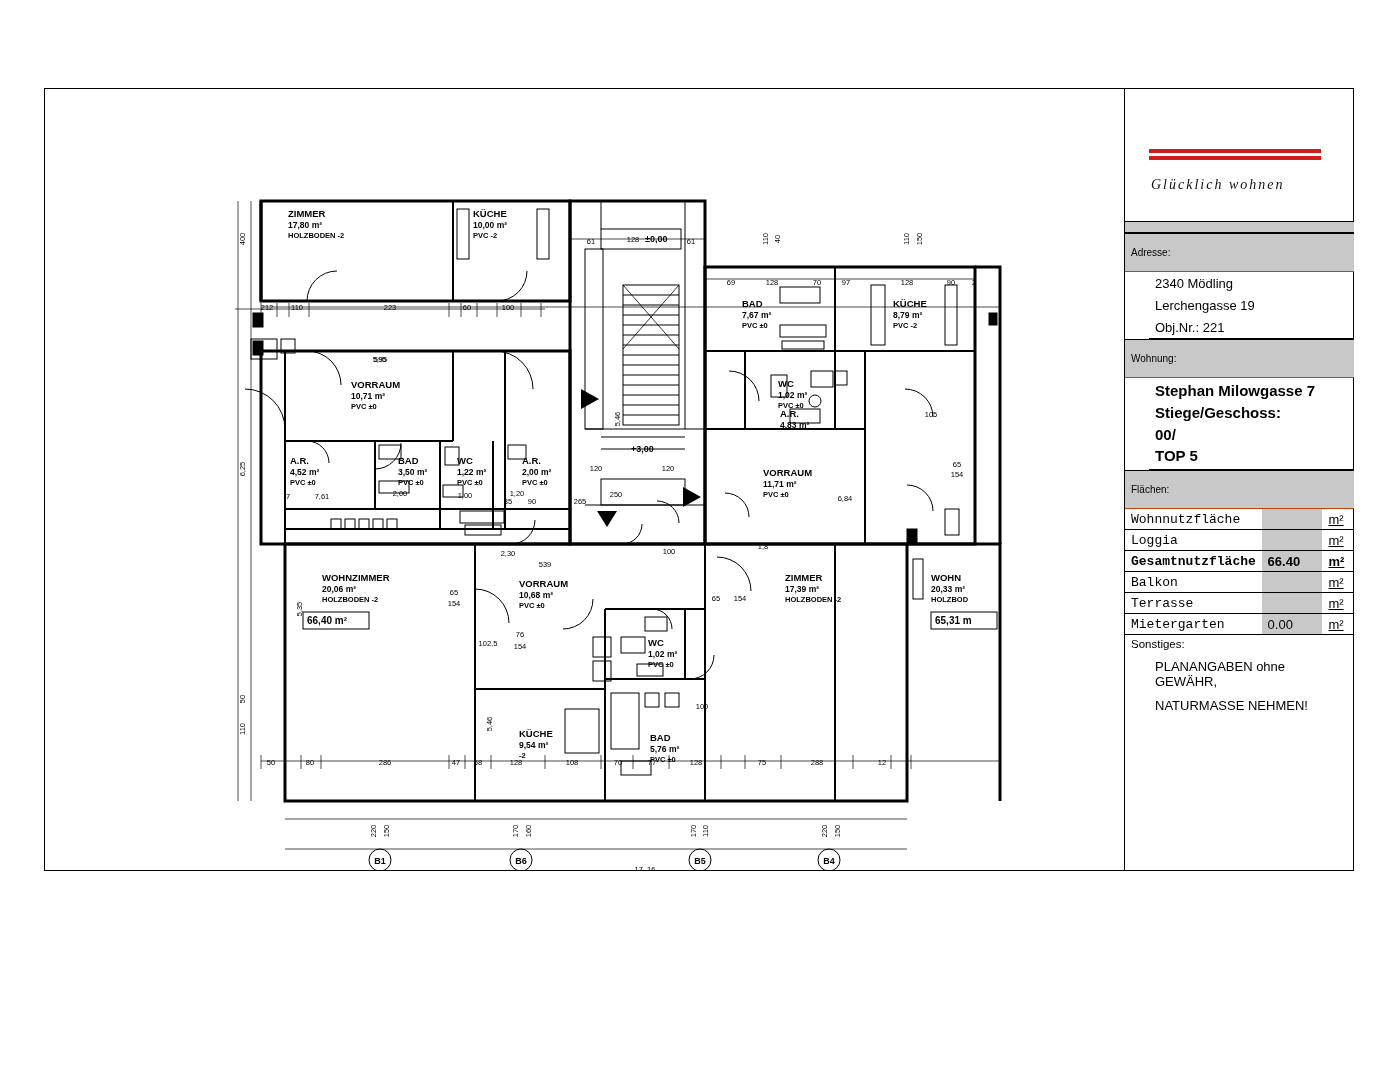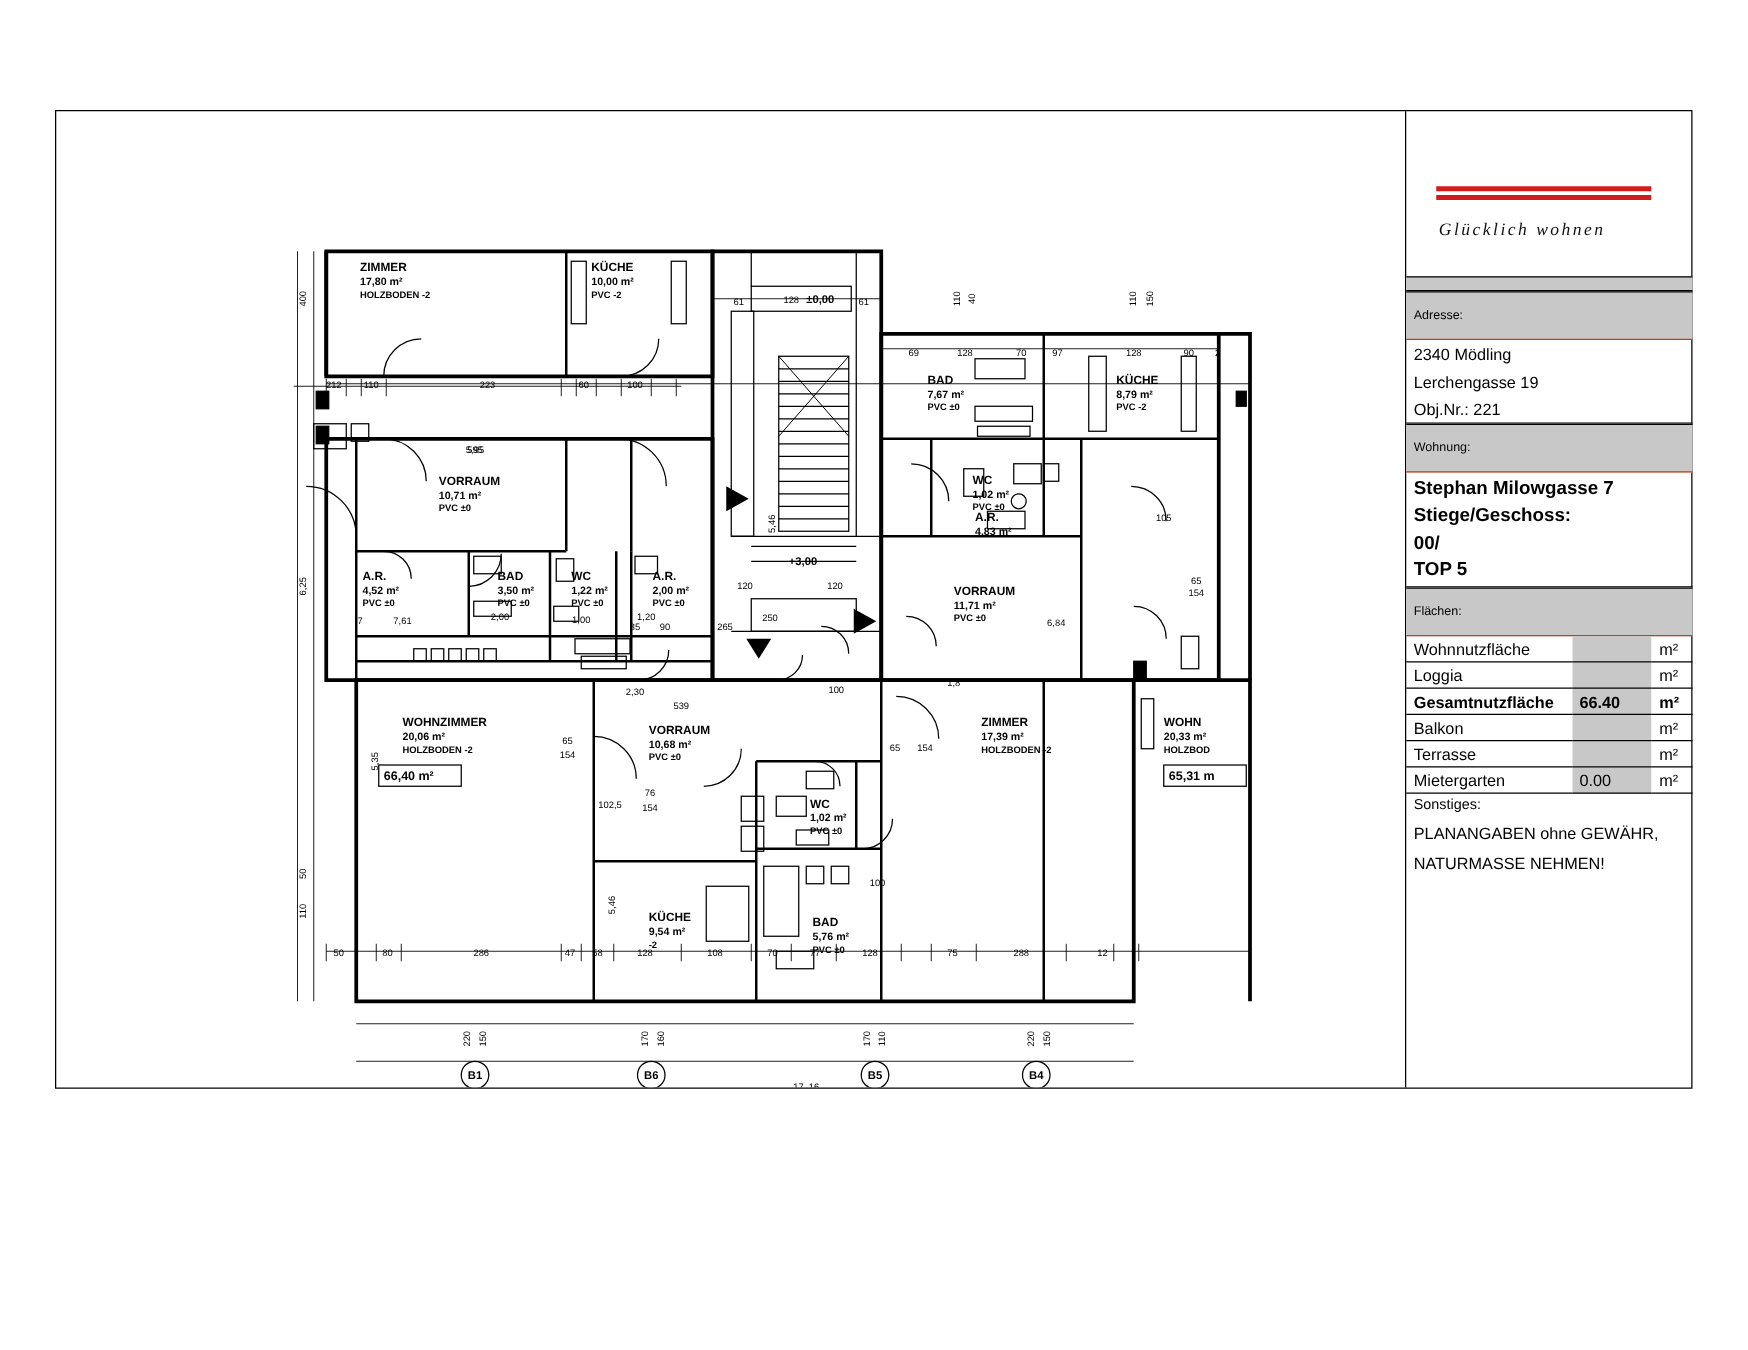--- a/index.html
+++ b/index.html
@@ -83,37 +83,38 @@
   .hdr {
     background: #c8c8c8;
     font-size: 10px;
     padding: 13px 6px;
     border-bottom: 1px solid #c2410c;
     border-top: 1px solid #000;
   }
   .row-txt {
     padding: 4px 6px 3px 6px;
     font-size: 13px;
+    margin-left: 24px;
   }
   .row-txt.bold { font-weight: bold; font-size: 15px; line-height: 1.25; }
   .small-note { font-size: 11.5px; padding: 3px 6px; }
   
   #flaechen {
     width: 100%;
     border-collapse: collapse;
     font-size: 13px;
   }
   #flaechen td {
     padding: 3px 4px 2px 6px;
     border-bottom: 1px solid #000;
     vertical-align: bottom;
   }
-  .c-label { width: 128px; }
+  .c-label { width: 128px; font-family: Liberation Mono, monospace; }
   .c-val { width: 62px; background: #c8c8c8; padding-right: 6px !important; }
-  .c-unit { width: 26px; text-align: left; }
+  .c-unit { width: 26px; text-align: left; text-decoration: underline; }
   .bold-row td { font-weight: bold; }
   
   #bottom-block {
     border-top: 1px solid #000;
     height: 74px;
     position: relative;
   }
   #bottom-divider {
     position: absolute;
     left: 88px;

